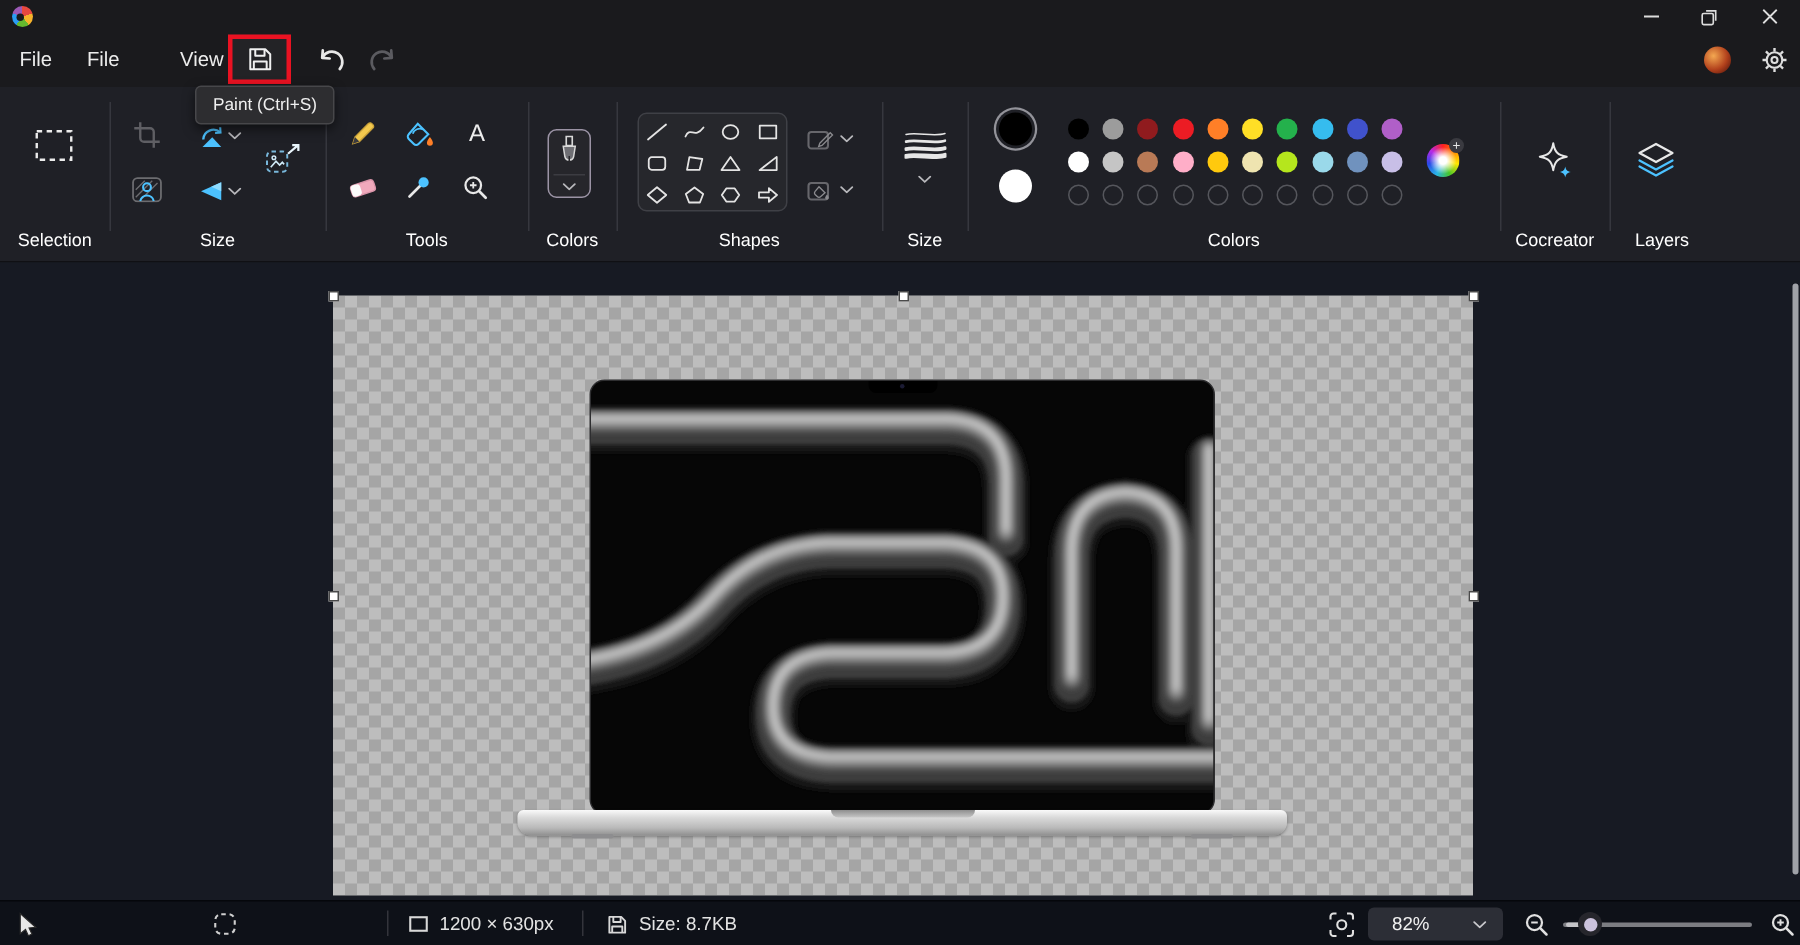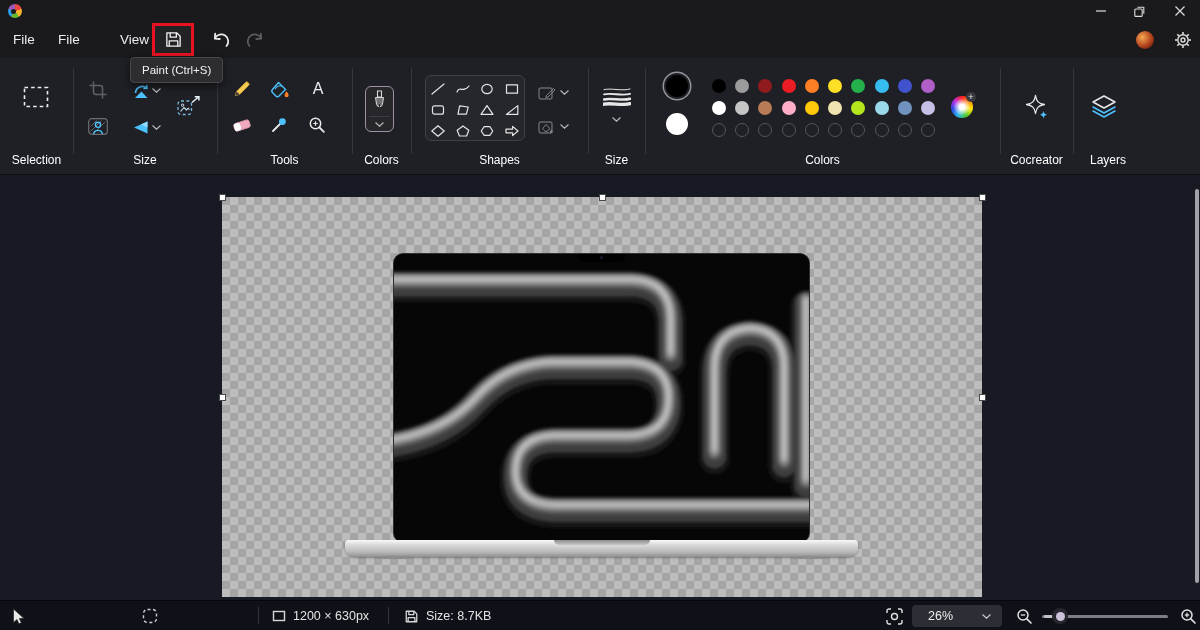--- a/index.html
+++ b/index.html
@@ -532,21 +532,21 @@
       </svg>
       <span>Size: 8.7KB</span>
     </div>
     <div class="sb" style="left:886px">
       <svg width="17" height="17" viewBox="0 0 17 17" fill="none" stroke="#e0e0e0" stroke-width="1.4">
         <path d="M1 5 V3 a2 2 0 0 1 2 -2 h2 M12 1 h2 a2 2 0 0 1 2 2 v2 M16 12 v2 a2 2 0 0 1 -2 2 h-2 M5 16 H3 a2 2 0 0 1 -2 -2 v-2"></path>
         <circle cx="8.5" cy="8.5" r="3"></circle>
       </svg>
     </div>
     <div id="zoom-select">
-      <span class="zval">26%</span>
+      <span class="zval">82%</span>
       <span class="chev">
         <svg width="9" height="5" viewBox="0 0 9 5">
             <path d="M0.8 0.8 L4.5 4.2 L8.2 0.8" fill="none" stroke="#c8c8cc" stroke-width="1.2" stroke-linecap="round"></path>
           </svg>
       </span>
     </div>
     <div class="sb" style="left:1016px">
       <svg width="17" height="17" viewBox="0 0 17 17" fill="none" stroke="#e0e0e0">
         <circle cx="7" cy="7" r="5" stroke-width="1.5"></circle>
           <line x1="10.8" y1="10.8" x2="15" y2="15" stroke-width="1.7" stroke-linecap="round"></line>

